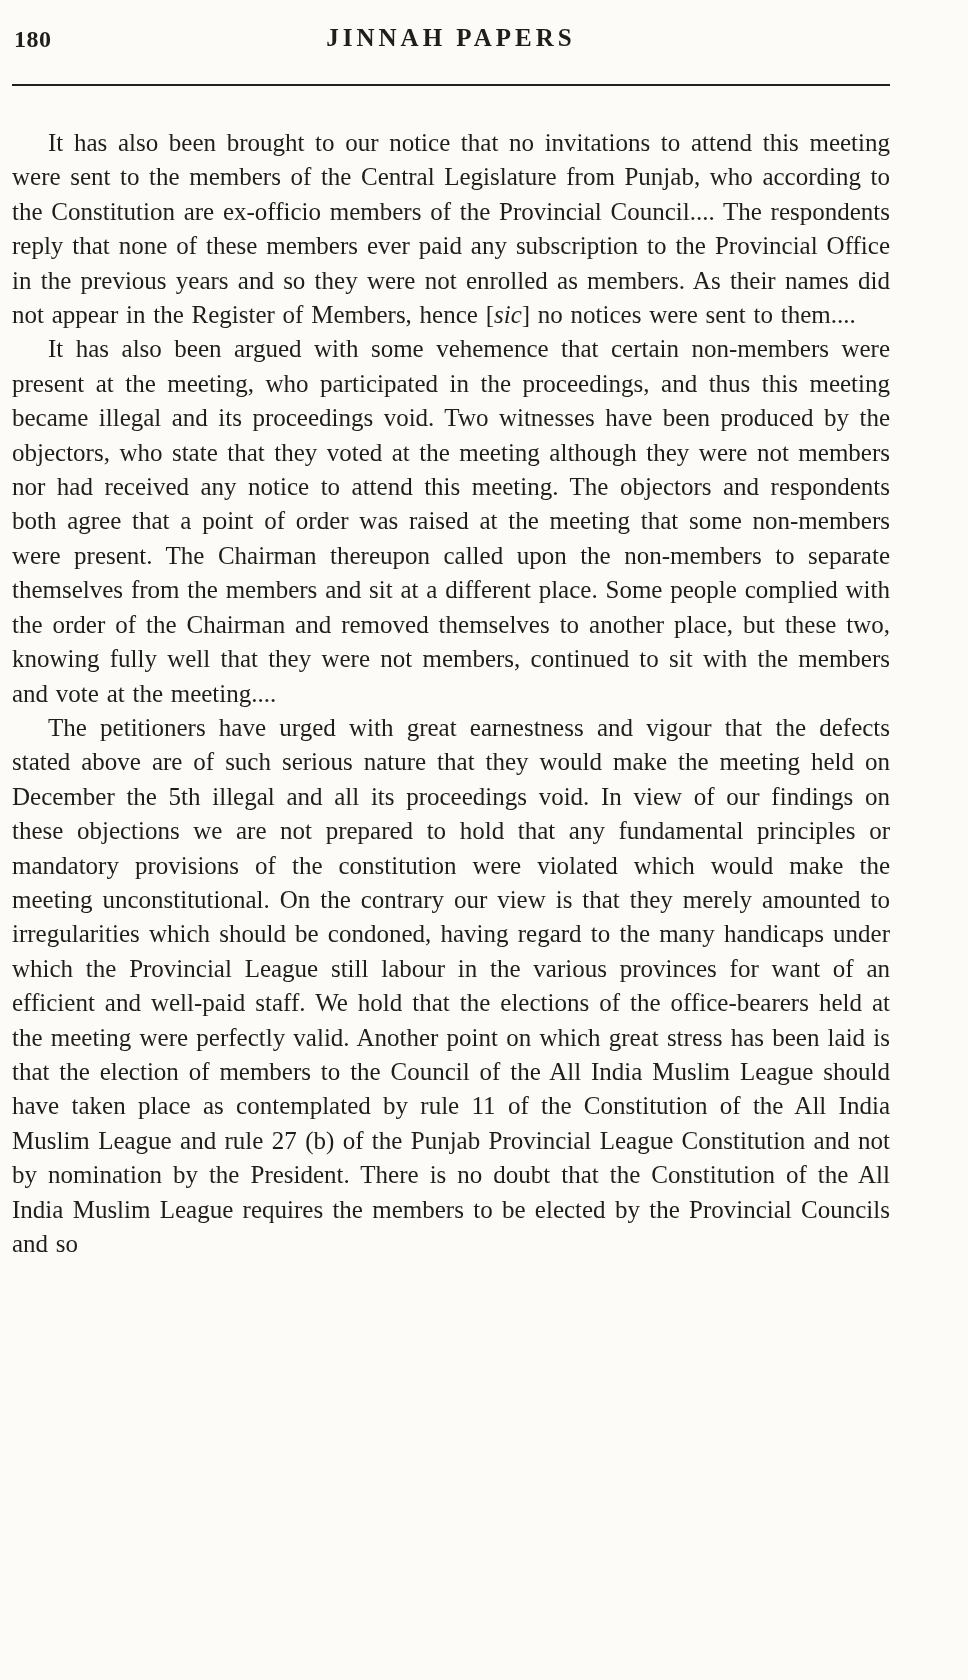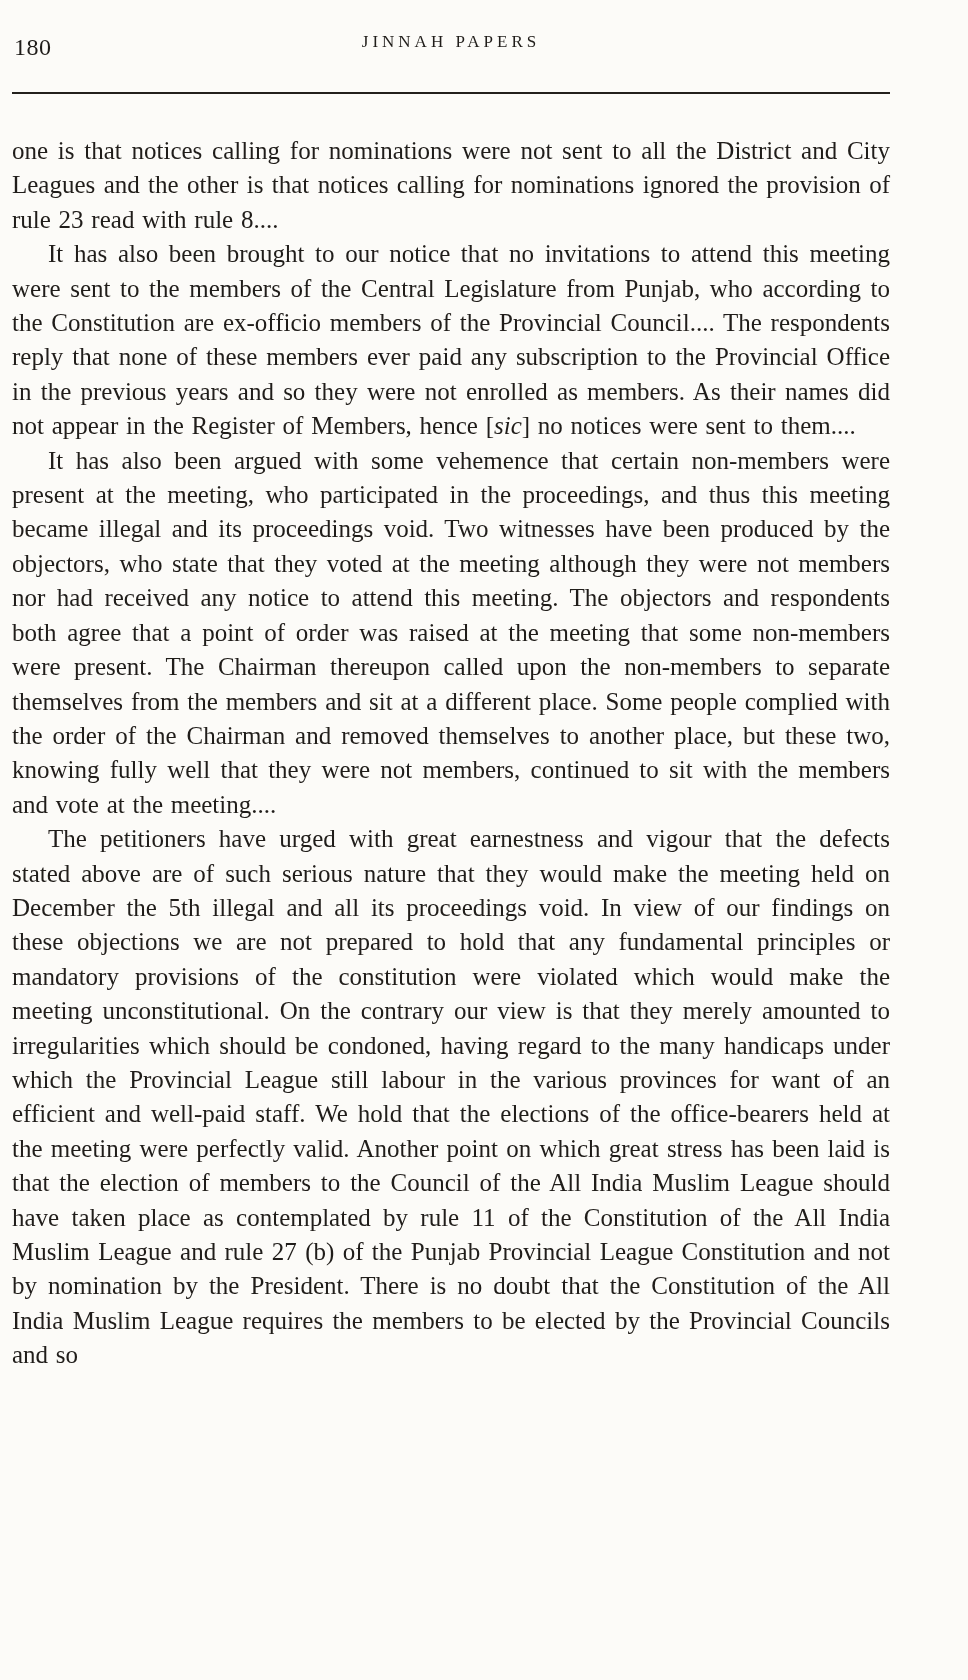--- a/index.html
+++ b/index.html
@@ -15,36 +15,37 @@
     background: #fcfbf8;
     color: #201d1a;
     font-family: "Liberation Serif", "DejaVu Serif", serif;
     box-sizing: border-box;
     padding: 12px 78px 30px 12px;
     overflow: hidden;
   }
   .page-header {
     position: relative;
     height: 38px;
-    margin-top: 20px;
+    margin-top: 12px;
+    font-weight: bold;
   }
   .page-number {
     position: absolute;
     left: 2px;
     top: 2px;
     font-size: 24px;
     letter-spacing: 0.5px;
   }
   .running-title {
     position: absolute;
     left: 0;
     right: 0;
     top: 0;
     text-align: center;
-    font-size: 17px;
+    font-size: 25px;
     letter-spacing: 4px;
   }
   .header-rule {
     height: 0;
     border-bottom: 2.5px solid #23201c;
     margin-top: 22px;
   }
   .page-body {
     margin-top: 40px;
     font-size: 25px;
@@ -68,21 +69,20 @@
 
   <header class="page-header">
     <span class="page-number">180</span>
     <span class="running-title">JINNAH PAPERS</span>
   </header>
 
   <div class="header-rule"></div>
 
   <main class="page-body">
 
-    <p class="para">one is that notices calling for nominations were not sent to all the District and City Leagues and the other is that notices calling for nominations ignored the provision of rule 23 read with rule 8....</p>
 
     <p class="para indent"><span>It has also been brought to our notice that no invitations to attend this meeting were sent to the members of the Central Legislature from Punjab, who according to the Constitution are ex-officio members of the Provincial Council.... The respondents reply that none of these members ever paid any subscription to the Provincial Office in the previous years and so they were not enrolled as members. As their names did not appear in the Register of Members, hence [</span><i>sic</i><span>] no notices were sent to them....</span></p>
 
     <p class="para indent">It has also been argued with some vehemence that certain non-members were present at the meeting, who participated in the proceedings, and thus this meeting became illegal and its proceedings void. Two witnesses have been produced by the objectors, who state that they voted at the meeting although they were not members nor had received any notice to attend this meeting. The objectors and respondents both agree that a point of order was raised at the meeting that some non-members were present. The Chairman thereupon called upon the non-members to separate themselves from the members and sit at a different place. Some people complied with the order of the Chairman and removed themselves to another place, but these two, knowing fully well that they were not members, continued to sit with the members and vote at the meeting....</p>
 
     <p class="para indent">The petitioners have urged with great earnestness and vigour that the defects stated above are of such serious nature that they would make the meeting held on December the 5th illegal and all its proceedings void. In view of our findings on these objections we are not prepared to hold that any fundamental principles or mandatory provisions of the constitution were violated which would make the meeting unconstitutional. On the contrary our view is that they merely amounted to irregularities which should be condoned, having regard to the many handicaps under which the Provincial League still labour in the various provinces for want of an efficient and well-paid staff. We hold that the elections of the office-bearers held at the meeting were perfectly valid. Another point on which great stress has been laid is that the election of members to the Council of the All India Muslim League should have taken place as contemplated by rule 11 of the Constitution of the All India Muslim League and rule 27 (b) of the Punjab Provincial League Constitution and not by nomination by the President. There is no doubt that the Constitution of the All India Muslim League requires the members to be elected by the Provincial Councils and so</p>
 
   </main>
 
 </div>

